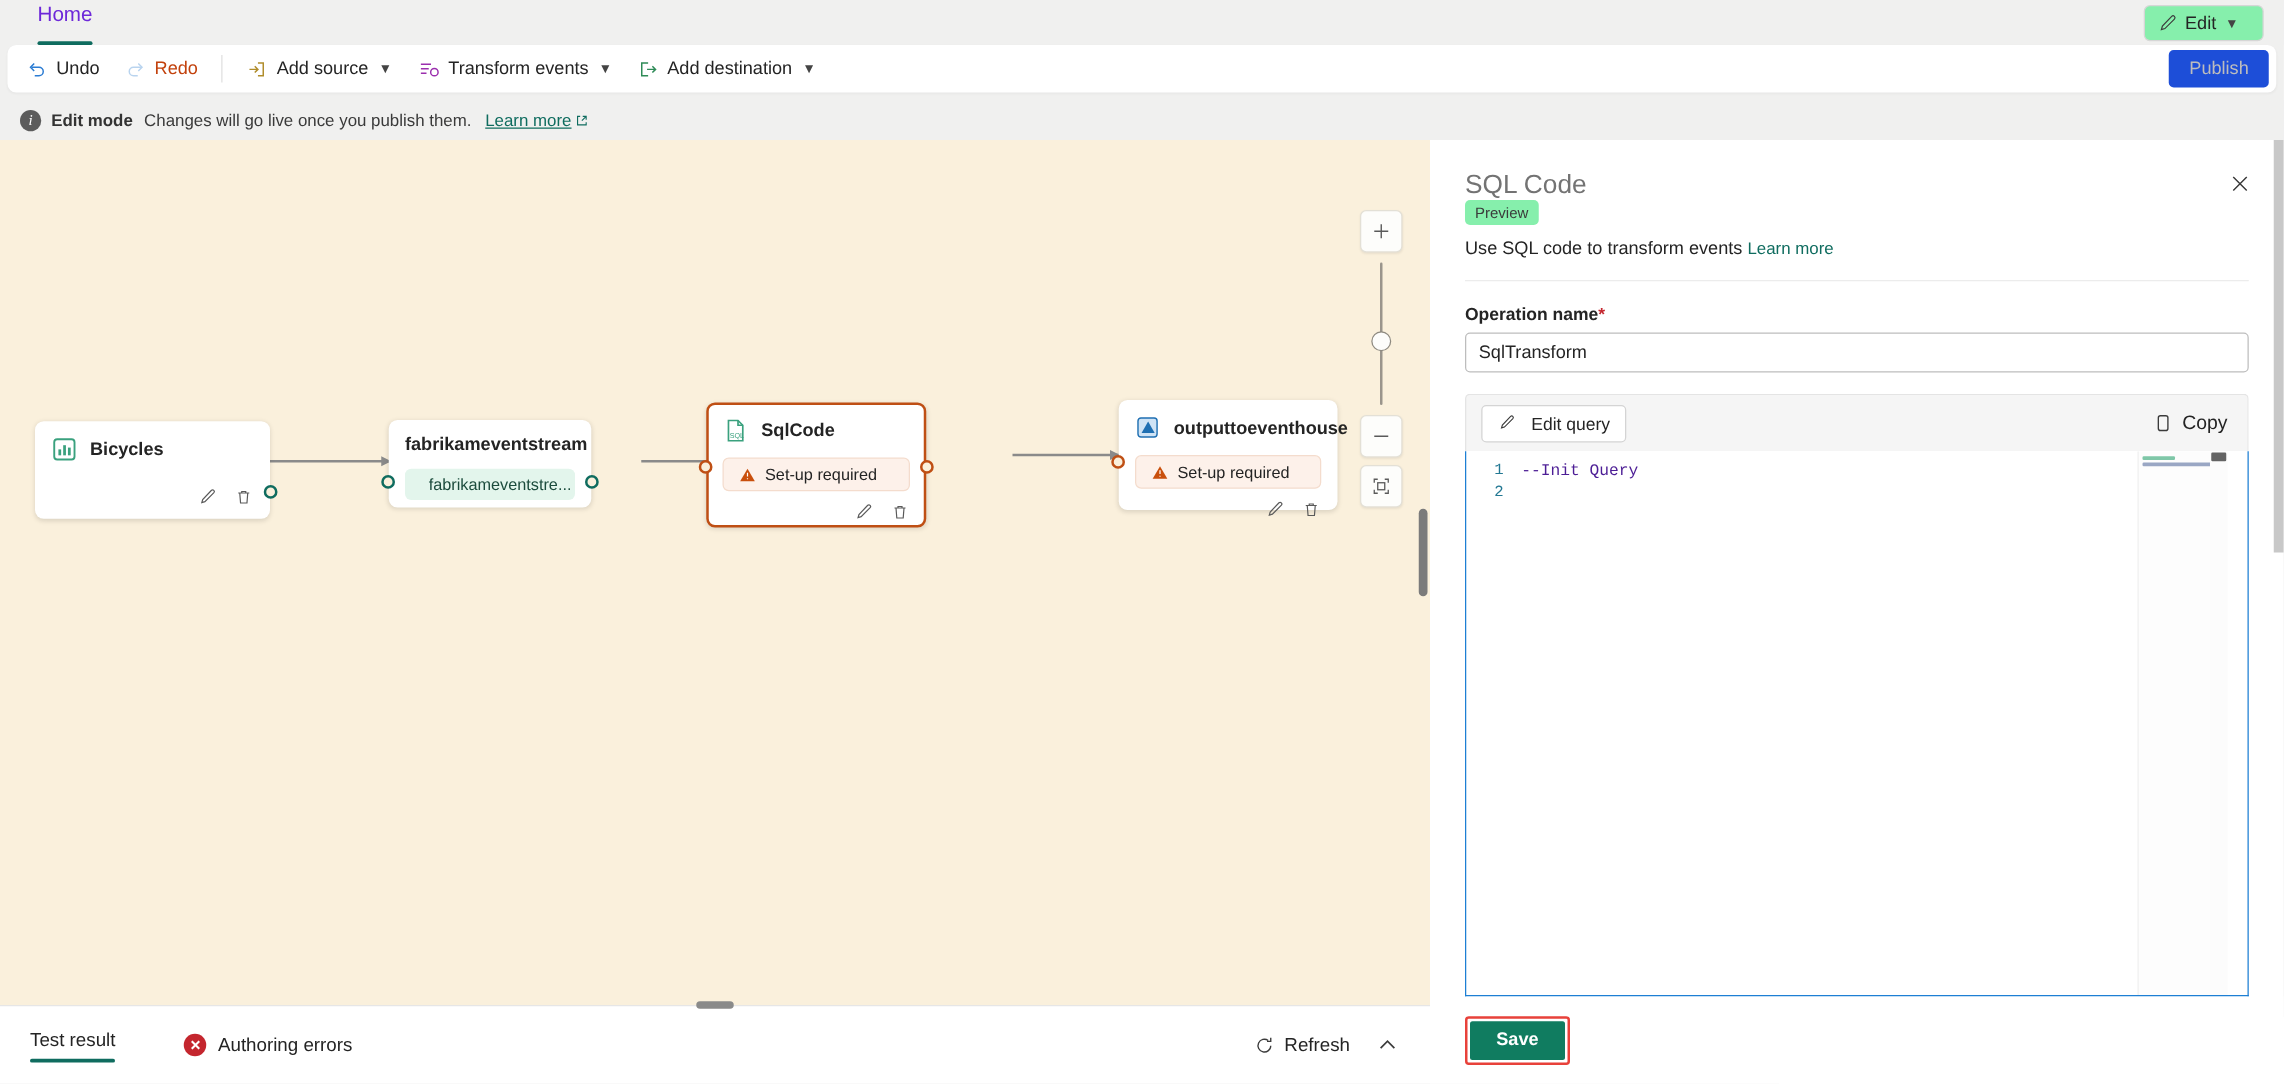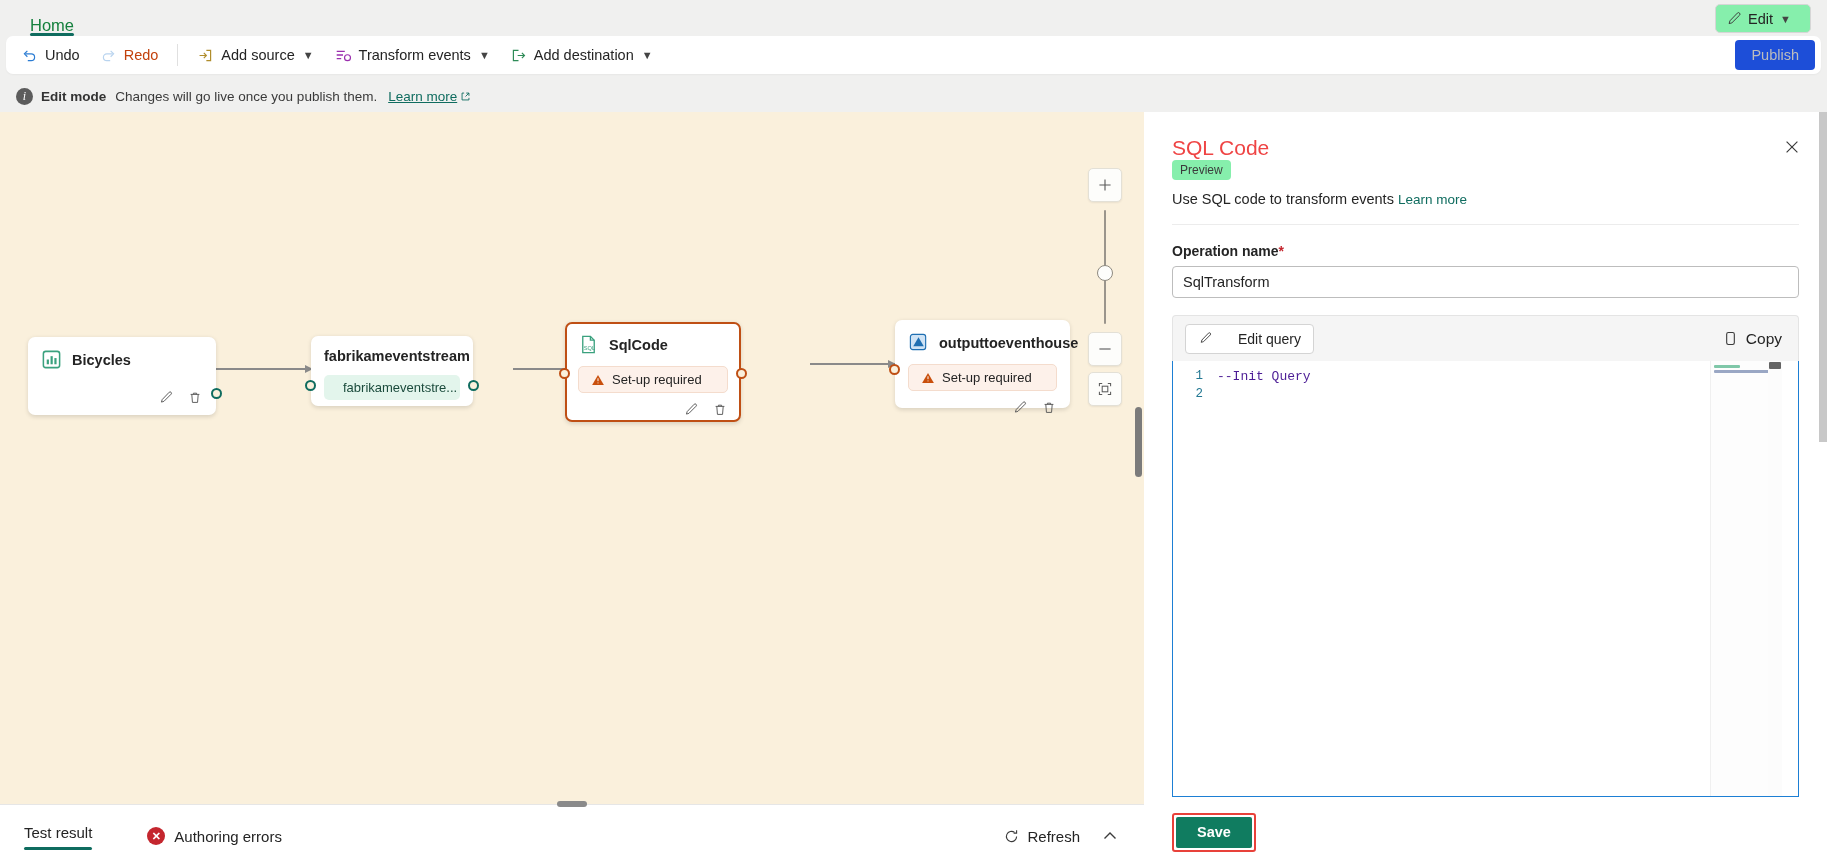--- a/index.html
+++ b/index.html
@@ -11,22 +11,22 @@
     color: #242424;
   }
   #app { position: relative; width: 1827px; height: 867px; background: #f0f0ef; }
 
   
   .ribbon-tabs {
     position: absolute; top: 0; left: 0; width: 1827px; height: 36px;
     background: #f0f0ef; display: flex; align-items: flex-end;
   }
   .tab-home {
-    margin-left: 22px; padding: 0 8px 3px 8px;
-    font-size: 16.5px; color: #15803d; position: relative; cursor: pointer;
+    margin-left: 22px; padding: 0 8px 16px 8px;
+    font-size: 16.5px; color: #6d28d9; position: relative; cursor: pointer;
     line-height: 1;
   }
   .tab-home::after {
     content: ""; position: absolute; left: 8px; right: 8px; bottom: 0;
     height: 3px; background: #0f6c5f; border-radius: 2px;
   }
   .edit-btn {
     position: absolute; right: 16px; top: 4px;
     height: 29px; min-width: 96px;
     display: flex; align-items: center; gap: 6px;
@@ -165,21 +165,21 @@
   }
   .bb-right { margin-left: auto; display: flex; align-items: center; gap: 20px; }
   .refresh { display: flex; align-items: center; gap: 7px; font-size: 15px; cursor: pointer; }
 
   
   .panel {
     position: absolute; top: 112px; left: 1144px; width: 683px; height: 755px;
     background: #ffffff; display: flex; flex-direction: column;
   }
   .panel-head { padding: 24px 28px 0 28px; position: relative; }
-  .panel-title { font-size: 21px; color: #ef4444; }
+  .panel-title { font-size: 21px; color: #737373; }
   .close-x {
     position: absolute; right: 22px; top: 22px; width: 26px; height: 26px;
     display: flex; align-items: center; justify-content: center; cursor: pointer;
   }
   .preview-badge {
     display: inline-block; 
     background: #86efac; color: #3b3b3b; font-size: 12px;
     border-radius: 4px; padding: 3px 8px;
   }
   .panel-sub { margin-top: 11px; font-size: 14.5px; color: #242424; }
@@ -195,21 +195,21 @@
     padding: 0 10px; font-size: 14.5px; color: #242424;
     font-family: "Liberation Sans", sans-serif; background: #fff;
   }
   .editor-toolbar {
     margin-top: 17px; background: #f5f5f5;
     border: 1px solid #e4e4e4; border-bottom: none;
     border-radius: 4px 4px 0 0;
     height: 46px; display: flex; align-items: center; padding: 0 12px;
   }
   .edit-query-btn {
-    display: flex; align-items: center; gap: 25px; height: 30px; padding: 0 12px;
+    display: flex; align-items: center; gap: 12px; height: 30px; padding: 0 12px;
     background: #fff; border: 1px solid #d4d4d4; border-radius: 4px;
     font-size: 14px; cursor: pointer;
   }
   .copy-btn {
     margin-left: auto; display: flex; align-items: center; gap: 7px;
     font-size: 15.5px; color: #242424; cursor: pointer; padding-right: 4px;
   }
   .editor {
     flex: 1; min-height: 0; position: relative;
     border: 1.5px solid #1d7fd4; border-top: none;

